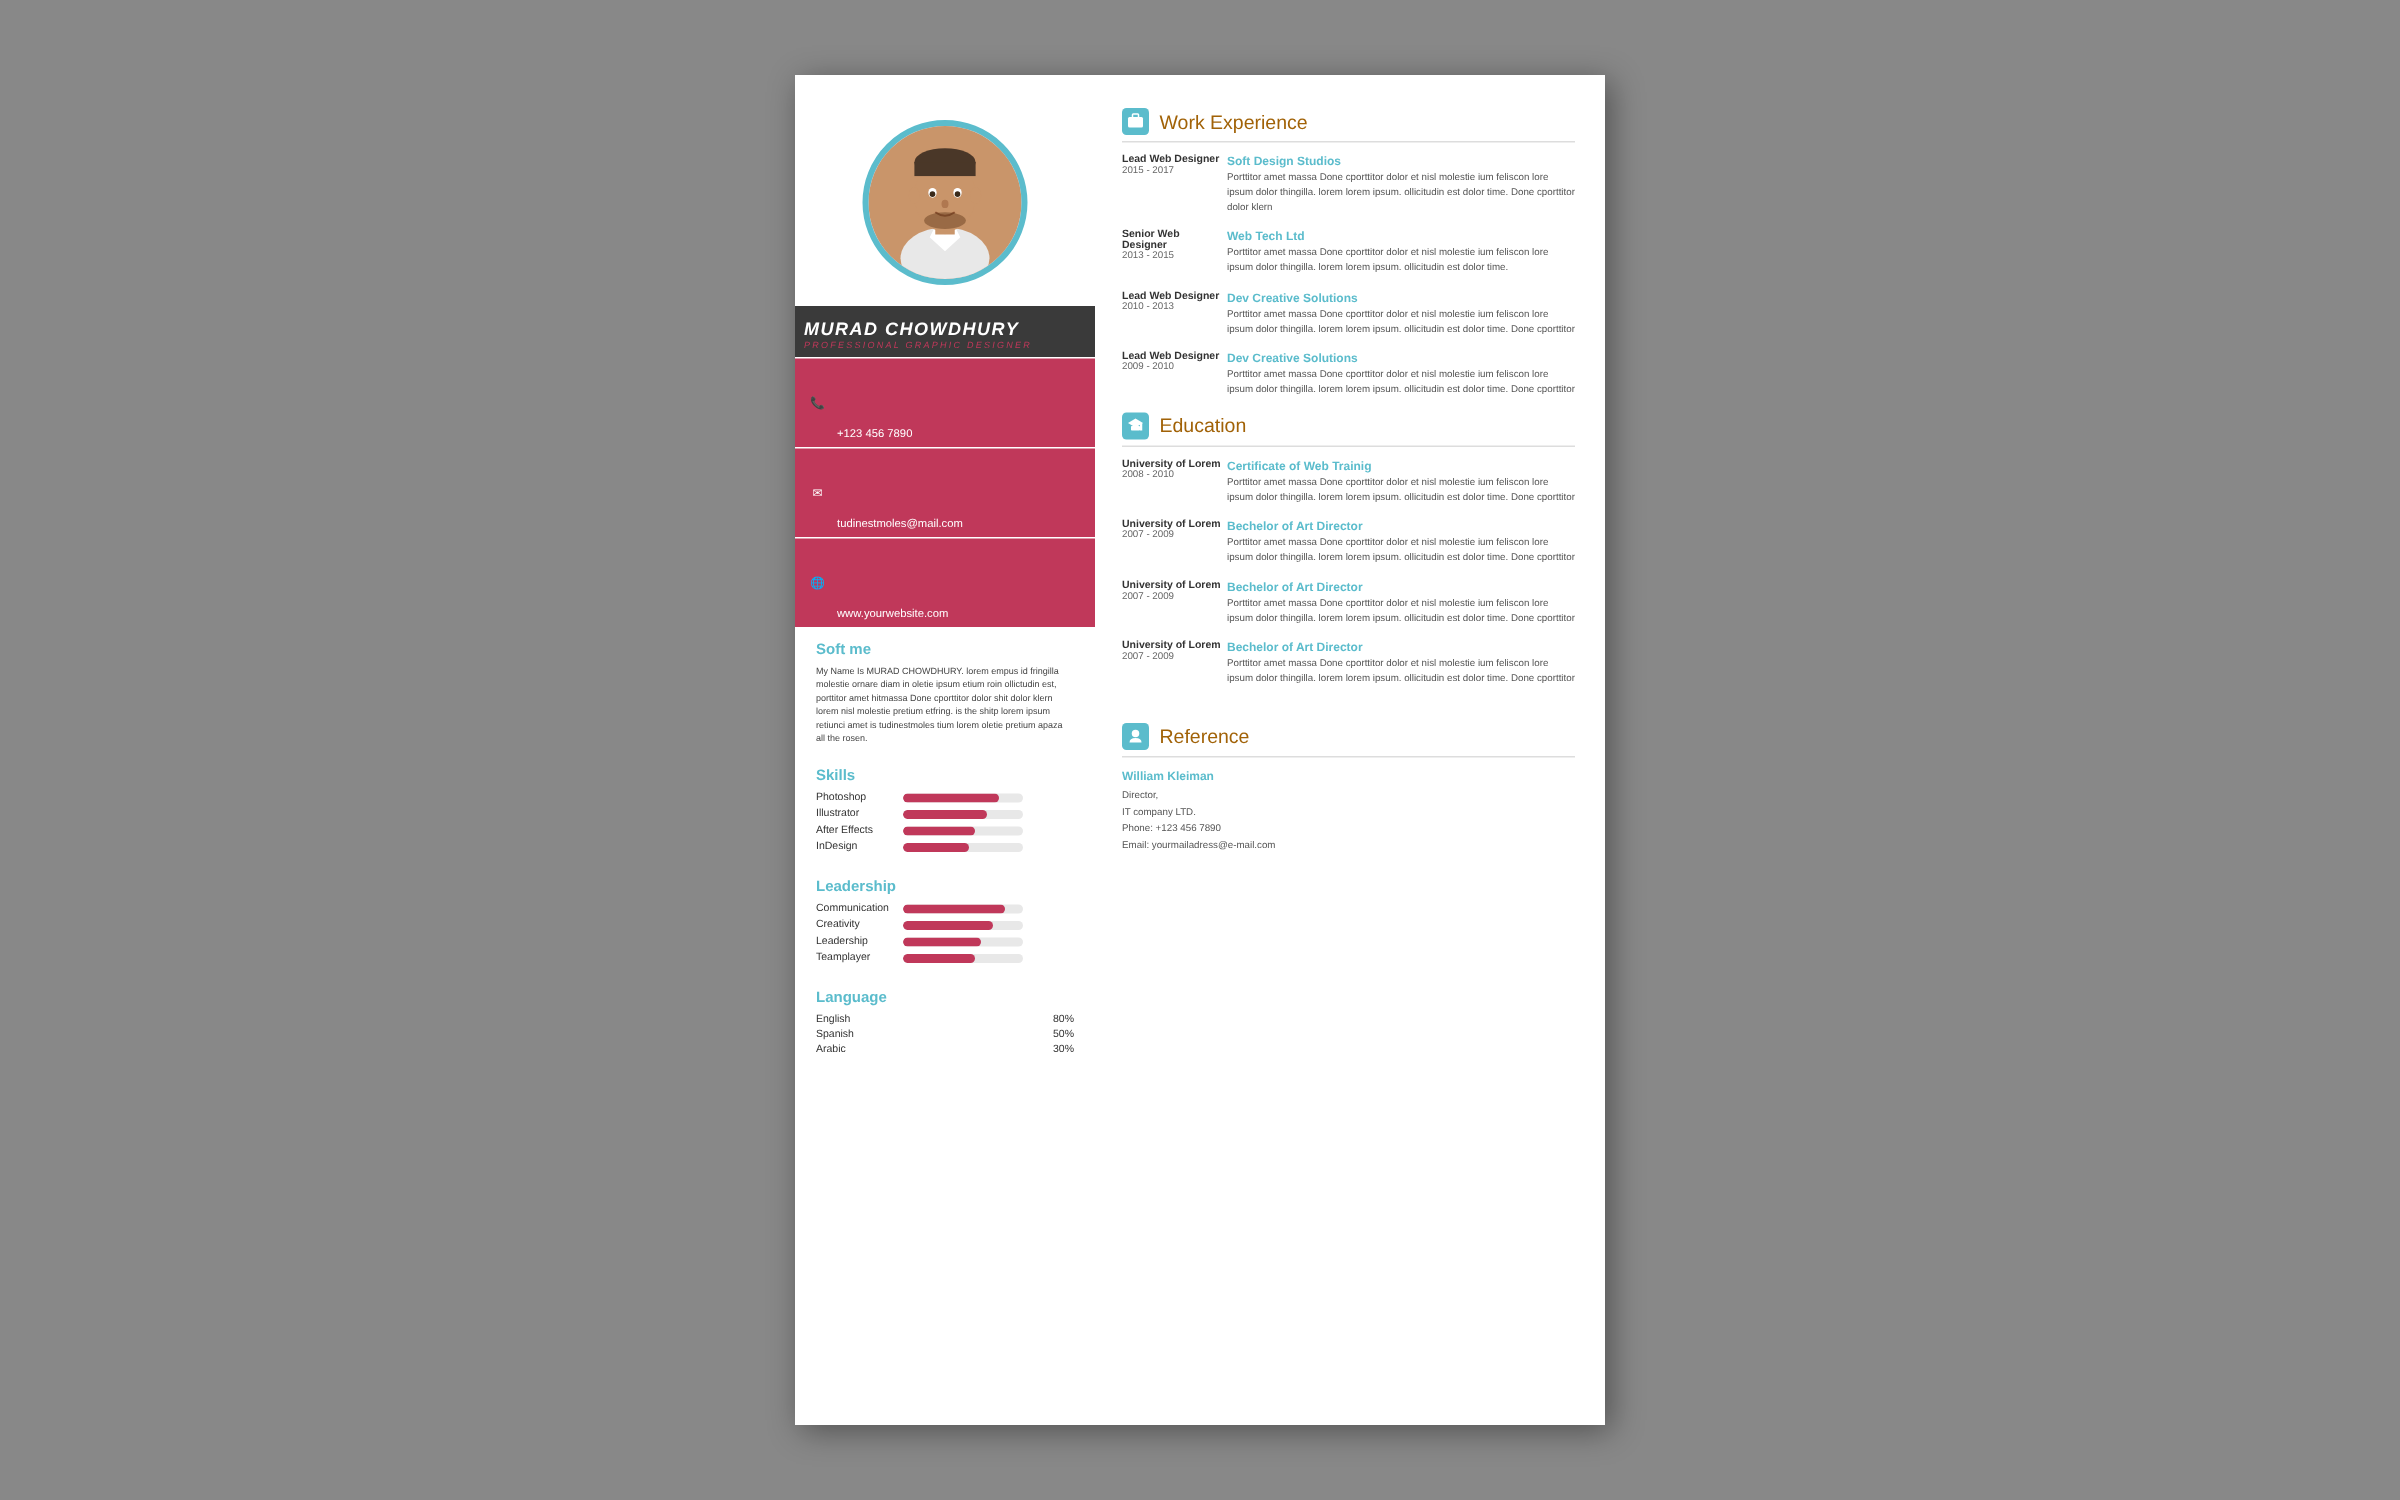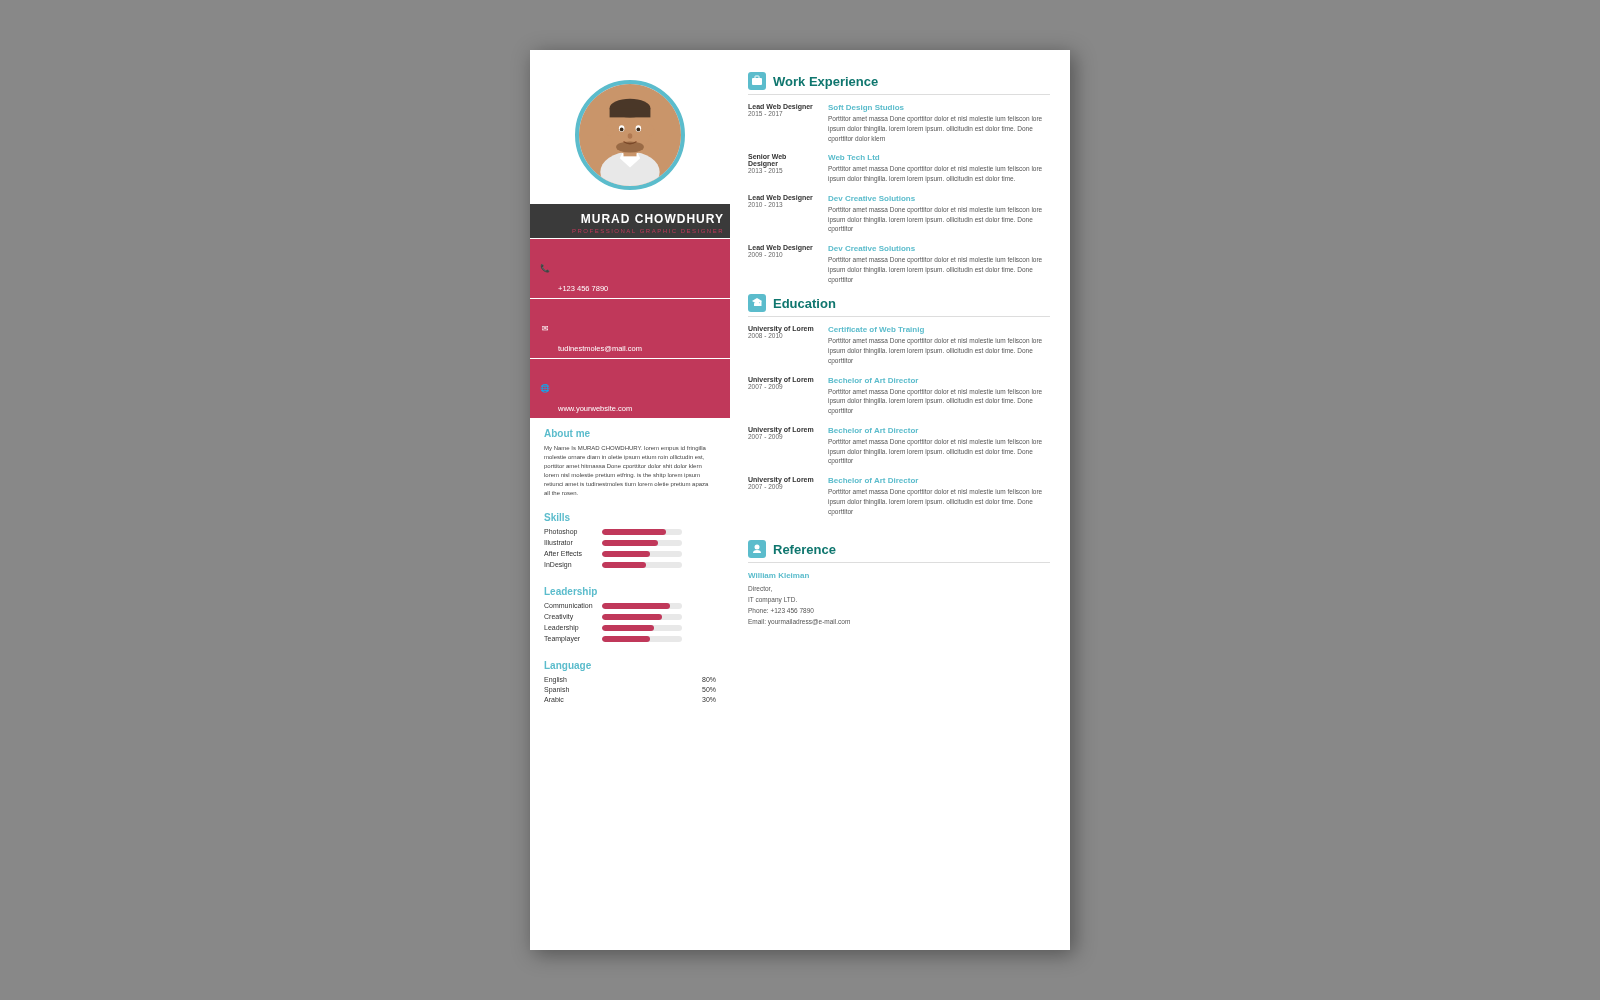--- a/index.html
+++ b/index.html
@@ -41,21 +41,22 @@
       background: #ccc;
       display: flex;
       align-items: center;
       justify-content: center;
     }
     
     .name-box {
       background: #3a3a3a;
       width: 100%;
       padding: 8px 6px 4px 6px;
-      text-align: right;
+      text-align: left;
+      font-style: italic;
     }
     .name-box .name {
       color: #fff;
       font-size: 12px;
       font-weight: bold;
       letter-spacing: 1px;
       text-transform: uppercase;
     }
     .name-box .title-sub {
       color: #c0385a;
@@ -143,42 +144,41 @@
       padding: 22px 20px 20px 18px;
     }
     .section-title {
       display: flex;
       align-items: center;
       gap: 7px;
       margin-bottom: 4px;
     }
     .section-title-text {
       font-size: 13px;
-      font-weight: bold;
-      color: #0f766e;
+      font-weight: normal;
+      color: #a16207;
     }
     .section-icon {
       width: 18px;
       height: 18px;
       background: #5bbccc;
       border-radius: 3px;
       display: flex;
       align-items: center;
       justify-content: center;
       color: #fff;
       font-size: 9px;
     }
     .section-divider {
       border: none;
       border-top: 1px solid #ddd;
       margin-bottom: 8px;
     }
     .exp-item {
       display: flex;
-      gap: 10px;
       margin-bottom: 10px;
     }
     .exp-left {
       width: 70px;
       min-width: 70px;
     }
     .exp-job-title {
       font-size: 7px;
       font-weight: bold;
       color: #333;
@@ -270,21 +270,21 @@
     <div class="contact-row" style="margin-top:1px">
       <span class="contact-icon">✉</span>
       <span class="contact-text">tudinestmoles@mail.com</span>
     </div>
     <div class="contact-row" style="margin-top:1px">
       <span class="contact-icon">🌐</span>
       <span class="contact-text">www.yourwebsite.com</span>
     </div>
 
     <div class="section-left">
-      <div class="section-left-title">About me</div>
+      <div class="section-left-title">Soft me</div>
       <div class="about-text">My Name Is MURAD CHOWDHURY. lorem empus id fringilla molestie ornare diam in oletie ipsum etium roin ollictudin est, porttitor amet hitmassa Done cporttitor dolor shit dolor klern lorem nisl molestie pretium etfring. is the shitp lorem ipsum retiunci amet is tudinestmoles tium lorem oletie pretium apaza all the rosen.</div>
     </div>
 
     <div class="section-left">
       <div class="section-left-title">Skills</div>
       <div id="skills-list">
           <div class="skill-row">
     <span class="skill-label">Photoshop</span>
     <div class="skill-bar-bg">
       <div class="skill-bar-fill" style="width:80%"></div>

